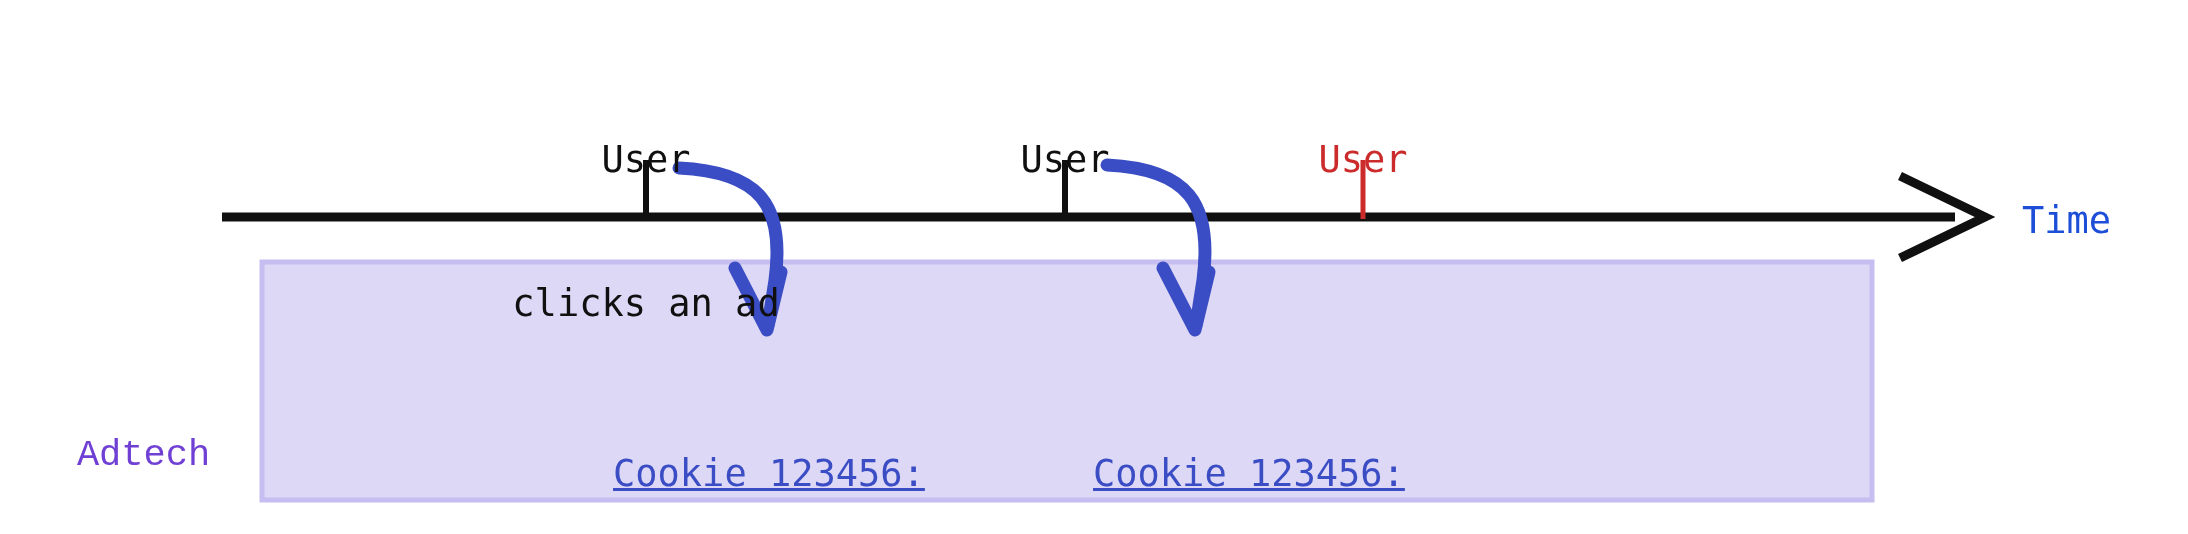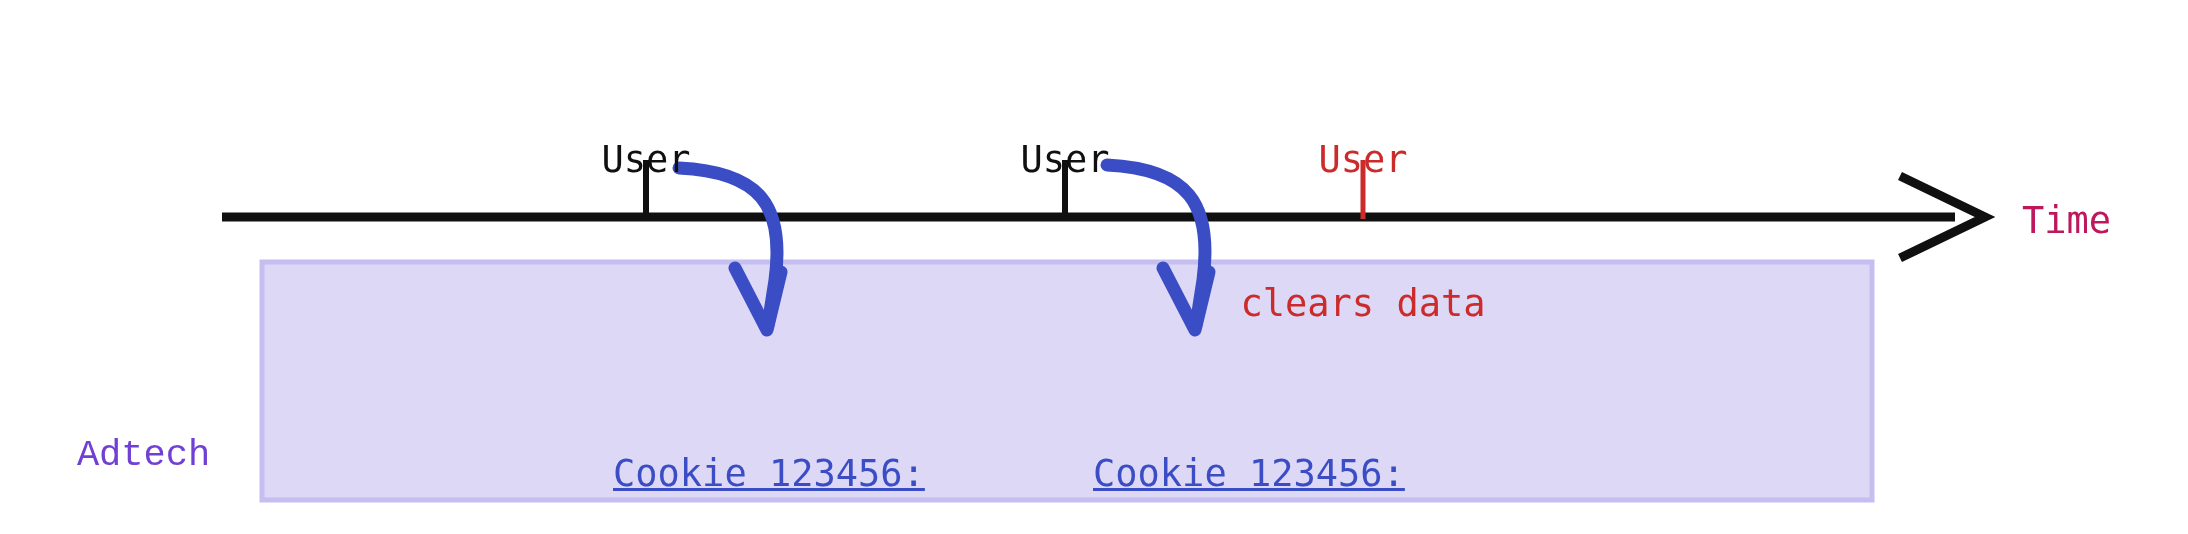--- a/index.html
+++ b/index.html
@@ -38,21 +38,21 @@
     color: #101010;
   }
   .event-label.red {
     color: #cc2b2b;
   }
   .event-label .l1 { display: block; }
   .event-label .l2 { display: block; }
 
   .time-label {
     font-size: 37px;
-    color: #be185d;
+    color: #1d4ed8;
     font-weight: 400;
   }
 
   .server-label {
     font-size: 37px;
     color: #7040d4;
     text-align: center;
     line-height: 1.32;
   }
   .server-label .l1 { display: block; font-family: Liberation Mono, monospace; }
@@ -84,29 +84,29 @@
 
     <path d="M 679,168 C 760,172 785,205 775,280 L 768,325" fill="none" stroke="#3b4dc4" stroke-width="13" stroke-linecap="round" stroke-linejoin="round"></path>
     <polyline points="735,268 767,330 781,272" fill="none" stroke="#3b4dc4" stroke-width="13" stroke-linecap="round" stroke-linejoin="round"></polyline>
 
     <path d="M 1107,165 C 1188,169 1213,203 1203,280 L 1196,325" fill="none" stroke="#3b4dc4" stroke-width="13" stroke-linecap="round" stroke-linejoin="round"></path>
     <polyline points="1163,268 1195,330 1209,272" fill="none" stroke="#3b4dc4" stroke-width="13" stroke-linecap="round" stroke-linejoin="round"></polyline>
   </svg>
 
   <div class="lbl event-label" style="left:366px; top:40px; width:560px;">
     <span class="l1">User</span>
+    <span class="l2">clicks an ad</span>
   </div>
 
   <div class="lbl event-label" style="left:845px; top:40px; width:440px;">
     <span class="l1">User</span>
   </div>
 
   <div class="lbl event-label red" style="left:1183px; top:40px; width:360px;">
     <span class="l1">User</span>
-    <span class="l2">clears data</span>
   </div>
 
   <div class="lbl time-label" style="left:2022px; top:197px;">Time</div>
 
   <div class="lbl server-label" style="left:46px; top:333px; width:195px;">
     <span class="l1">Adtech</span>
     
   </div>
 
   <div class="lbl cookie-label" style="left:613px; top:352px;">

